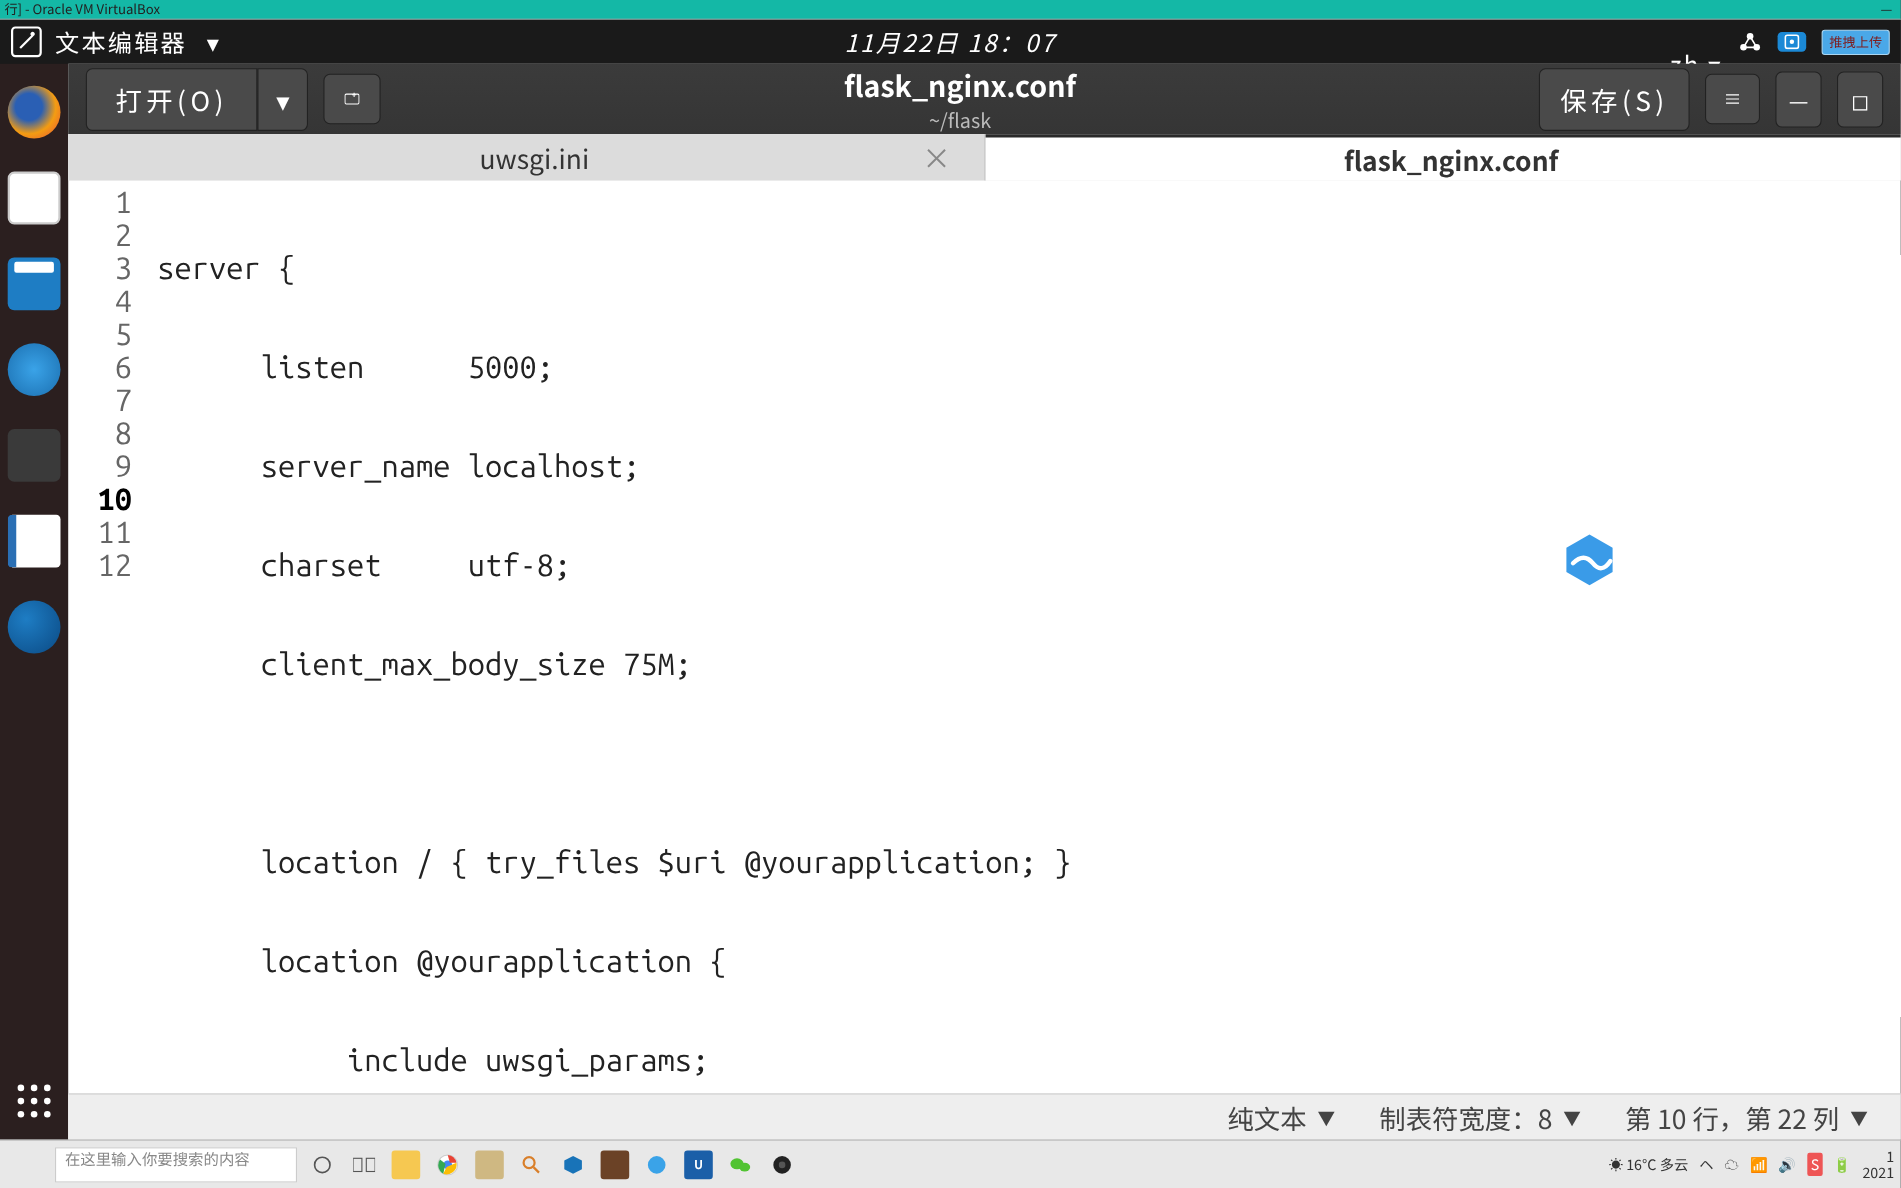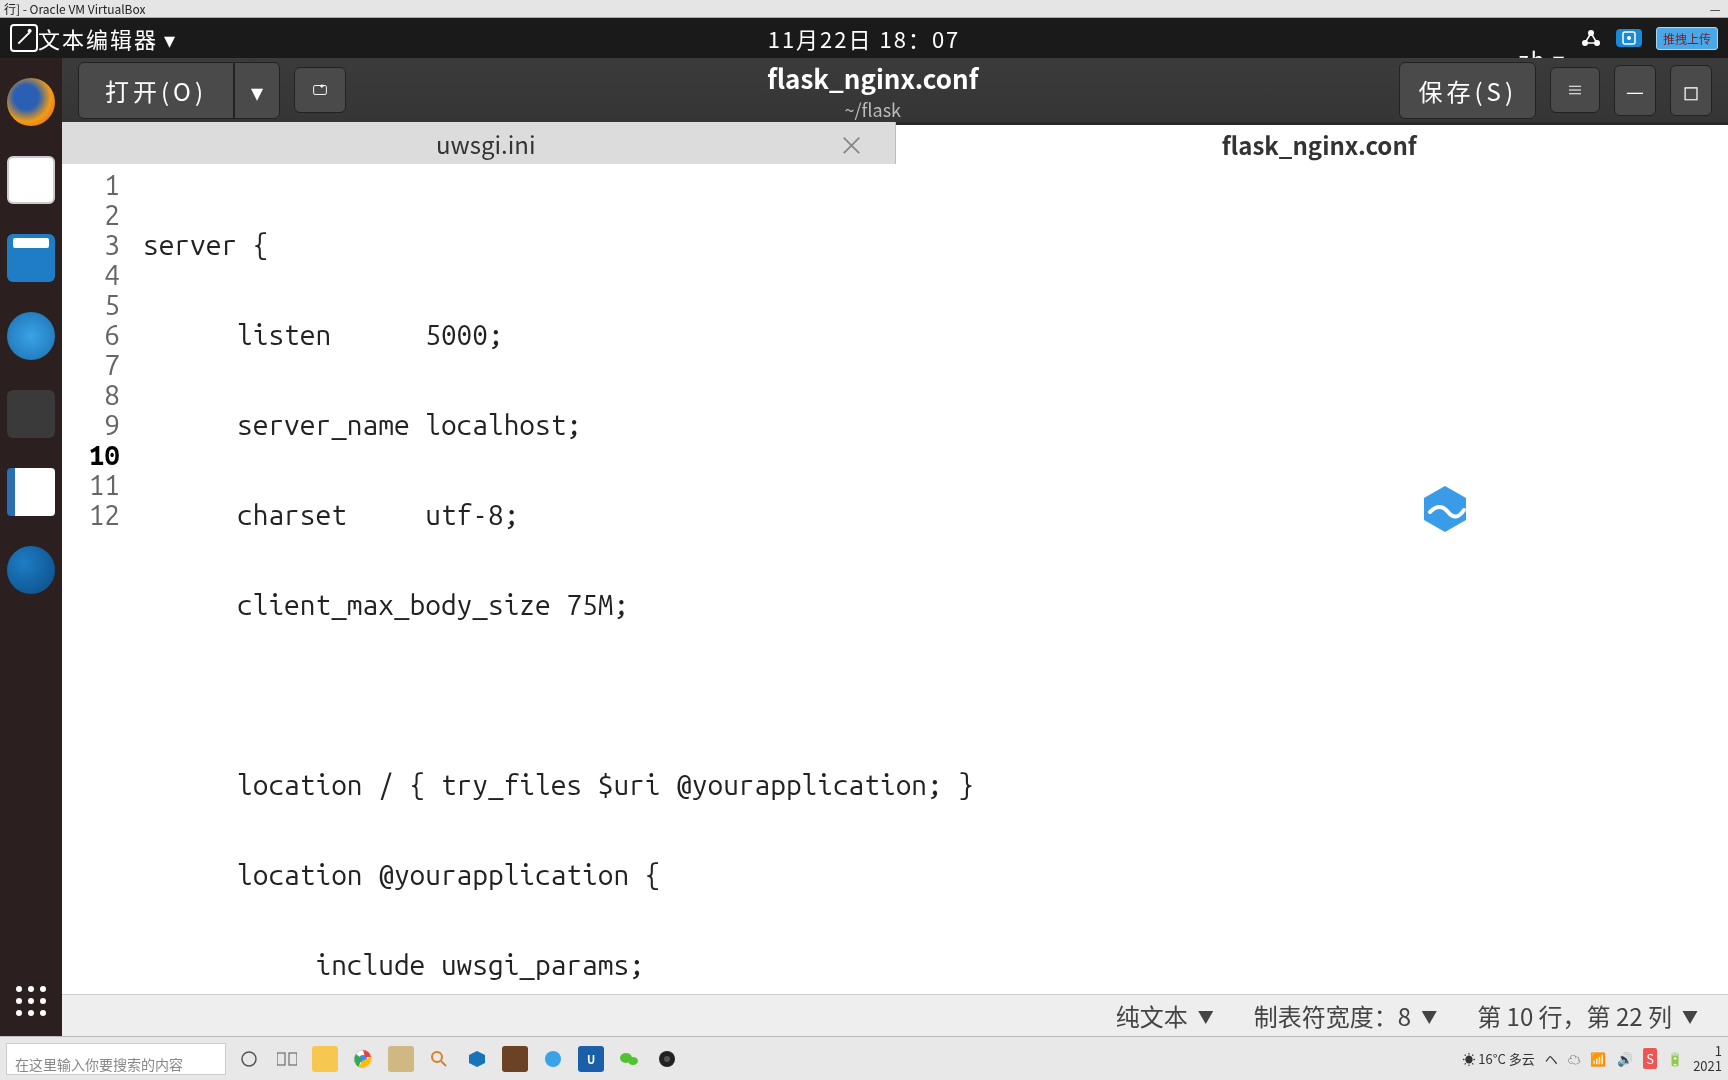--- a/index.html
+++ b/index.html
@@ -7,21 +7,21 @@
   font-family: "Noto Sans CJK SC", "Microsoft YaHei", sans-serif;
   background: #1e1e1e;
   width: 1728px;
   height: 1080px;
   overflow: hidden;
   position: relative;
 }
 
 .host-titlebar {
   height: 18px;
-  background: #e5e5e5;
+  background: #14b8a6;
   border-bottom: 1px solid #aaa;
   display: flex;
   align-items: center;
   padding: 0 4px;
   font-size: 12px;
   color: #222;
 }
 .host-titlebar .spacer { flex: 1; }
 .host-titlebar .min { width: 18px; text-align: center; }
 
@@ -31,21 +31,21 @@
   background: #1a1a1a;
   color: #fff;
   display: flex;
   align-items: center;
   padding: 0 10px;
   font-size: 22px;
 }
 .gnome-top .app-indicator {
   display: flex;
   align-items: center;
-  gap: 0;
+  gap: 12px;
 }
 .gnome-top .app-icon-box {
   width: 28px;
   height: 28px;
   border: 2px solid #fff;
   border-radius: 4px;
   display: flex;
   align-items: center;
   justify-content: center;
 }
@@ -66,20 +66,21 @@
   background: #fff;
   border-radius: 50%;
 }
 .gnome-top .app-name { font-weight: 400; letter-spacing: 2px; }
 .gnome-top .caret { margin-left: 6px; }
 .gnome-top .center {
   position: absolute;
   left: 50%;
   transform: translateX(-50%);
   letter-spacing: 2px;
+  font-style: italic;
 }
 .gnome-top .right {
   margin-left: auto;
   display: flex;
   align-items: center;
   gap: 14px;
 }
 .gnome-top .ime { letter-spacing: 2px; margin-top: 40px; }
 .gnome-top .net-icon svg { display: block; }
 .gnome-top .badge {
@@ -274,22 +275,23 @@
   font-size: 14px;
   color: #333;
 }
 .win-taskbar .search {
   background: #fff;
   border: 1px solid #ccc;
   height: 32px;
   width: 220px;
   padding: 0 8px;
   display: flex;
-  align-items: flex-end;
+  align-items: flex-start;
   color: #888;
+  margin-left: 44px;
 }
 .win-taskbar .tb-icons { display: flex; gap: 12px; margin-left: 10px; }
 .win-taskbar .tb-icon { width: 26px; height: 26px; display: flex; align-items: center; justify-content: center; border-radius: 3px; }
 .win-taskbar .tb-right { margin-left: auto; display: flex; align-items: center; gap: 10px; font-size: 13px; }
 .tb-svg { display: block; }
 </style>
 </head>
 <body>
 
 <div class="host-titlebar">

